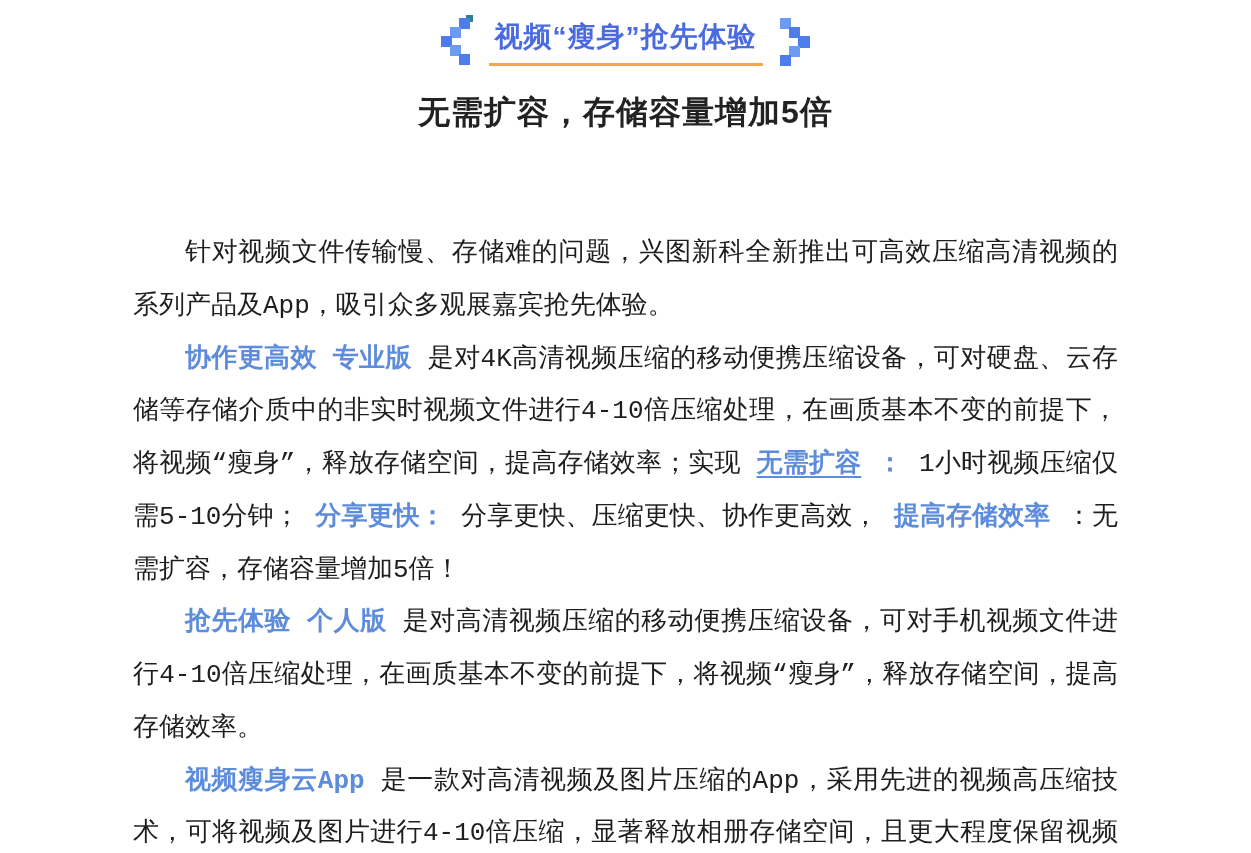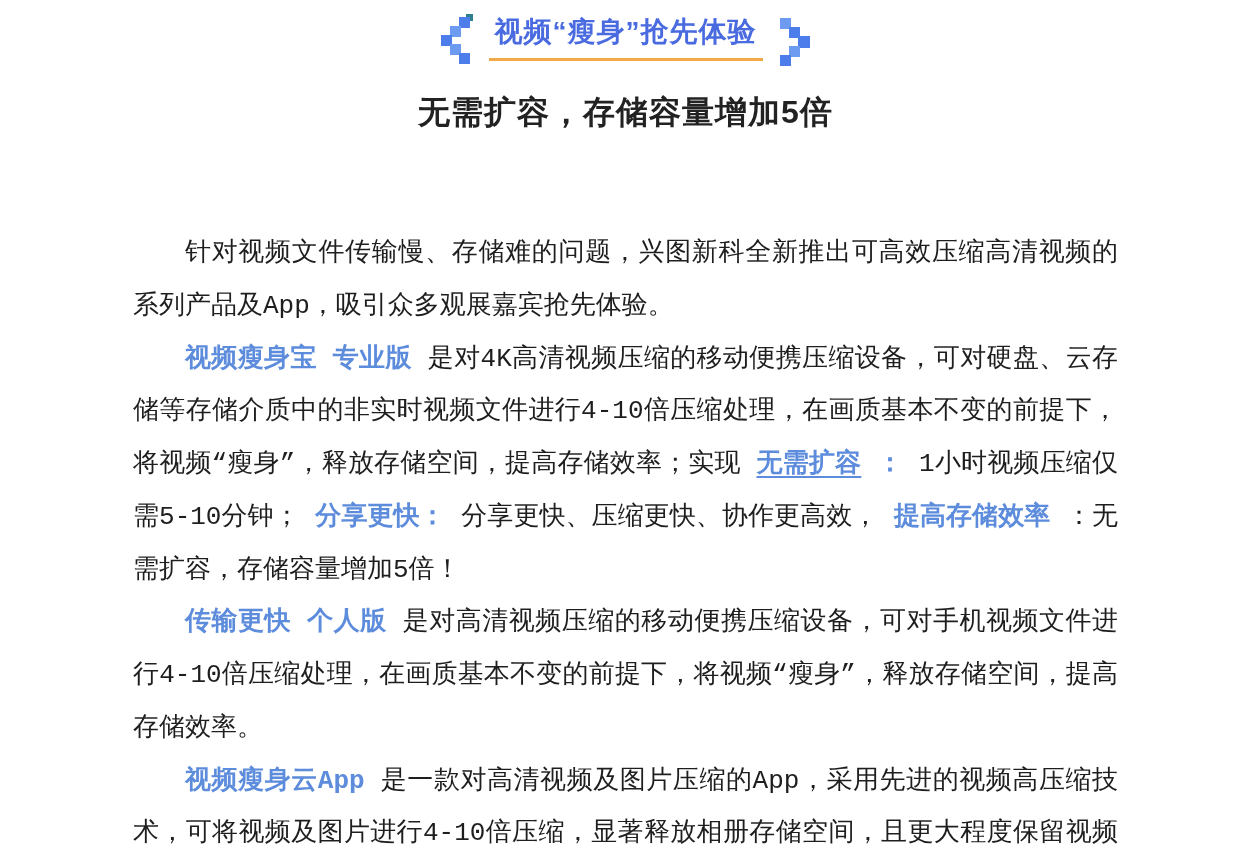--- a/index.html
+++ b/index.html
@@ -20,21 +20,21 @@
     overflow: hidden;
   }
 
   
   .header {
     padding-top: 12px;
     text-align: center;
   }
   .title-row {
     display: flex;
-    align-items: flex-start;
+    align-items: center;
     justify-content: center;
     gap: 14px;
   }
   .pixel-decor {
     flex: 0 0 auto;
     margin-top: 2px;
   }
   .pixel-decor.right { margin-top: 5px; }
   .main-title {
     display: inline-block;
@@ -114,33 +114,33 @@
     <div class="subtitle">无需扩容，存储容量增加5倍</div>
   </div>
 
   <div class="article">
 
     <p>
       <span>针对视频文件传输慢、存储难的问题，兴图新科全新推出可高效压缩高清视频的系列产品及App，吸引众多观展嘉宾抢先体验。</span>
     </p>
 
     <p>
-      <span class="em-blue">视频瘦身宝 专业版</span>
+      <span class="em-blue">协作更高效 专业版</span>
       <span>是对4K高清视频压缩的移动便携压缩设备，可对硬盘、云存储等存储介质中的非实时视频文件进行4-10倍压缩处理，在画质基本不变的前提下，将视频“瘦身”，释放存储空间，提高存储效率；实现</span>
       <span class="em-blue u">无需扩容</span>
       <span class="em-blue">：</span>
       <span>1小时视频压缩仅需5-10分钟；</span>
       <span class="em-blue">分享更快：</span>
       <span>分享更快、压缩更快、协作更高效，</span>
       <span class="em-blue">提高存储效率</span>
       <span>：无需扩容，存储容量增加5倍！</span>
     </p>
 
     <p>
-      <span class="em-blue">传输更快 个人版</span>
+      <span class="em-blue">抢先体验 个人版</span>
       <span>是对高清视频压缩的移动便携压缩设备，可对手机视频文件进行4-10倍压缩处理，在画质基本不变的前提下，将视频“瘦身”，释放存储空间，提高存储效率。</span>
     </p>
 
     <p>
       <span class="em-blue">视频瘦身云App</span>
       <span>是一款对高清视频及图片压缩的App，采用先进的视频高压缩技术，可将视频及图片进行4-10倍压缩，显著释放相册存储空间，且更大程度保留视频的原始质量。</span>
     </p>
 
   </div>
 </div>

